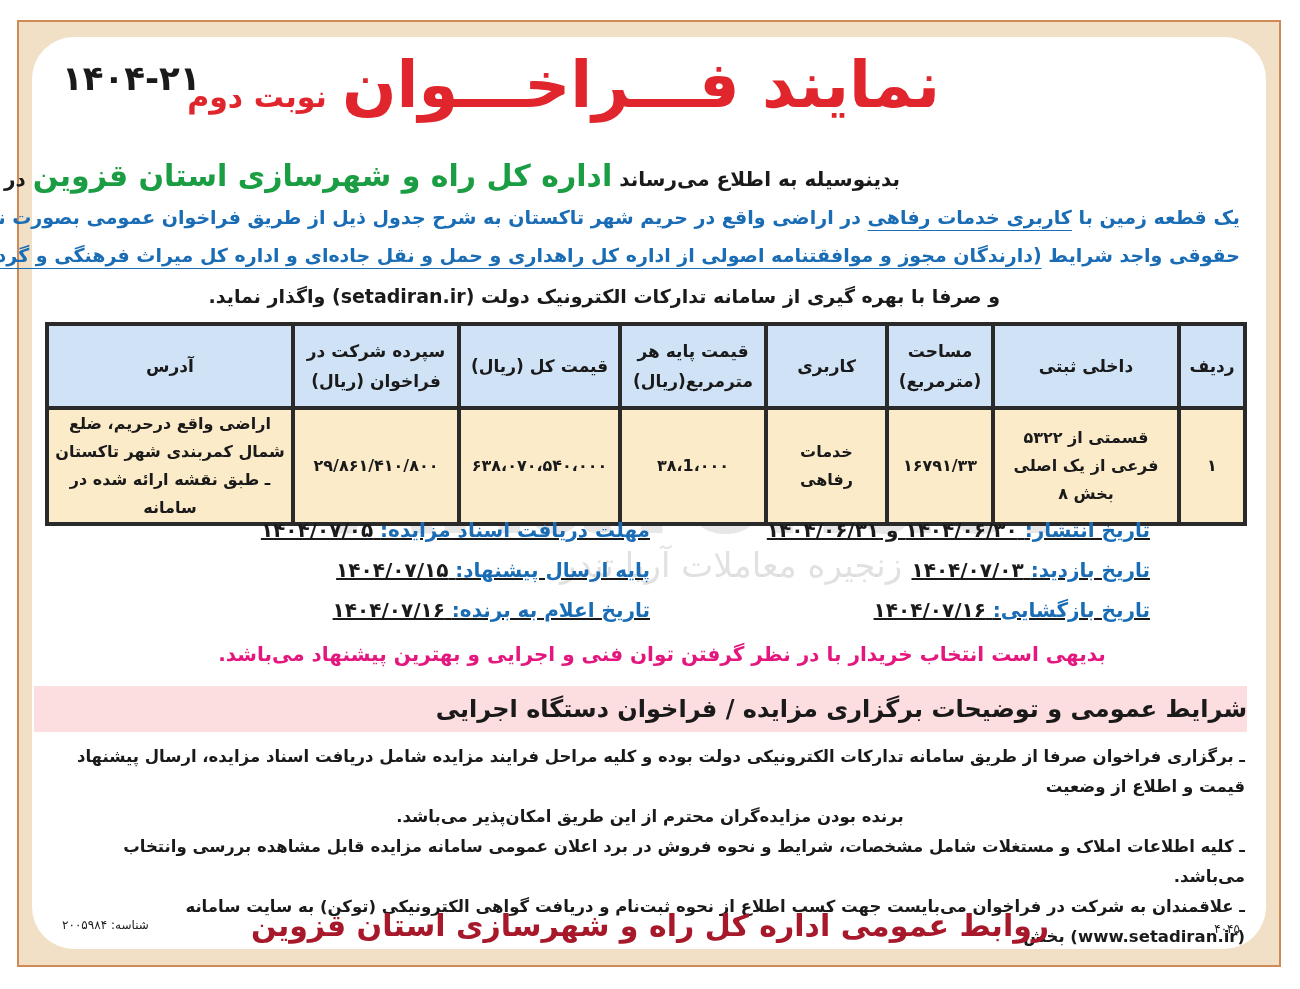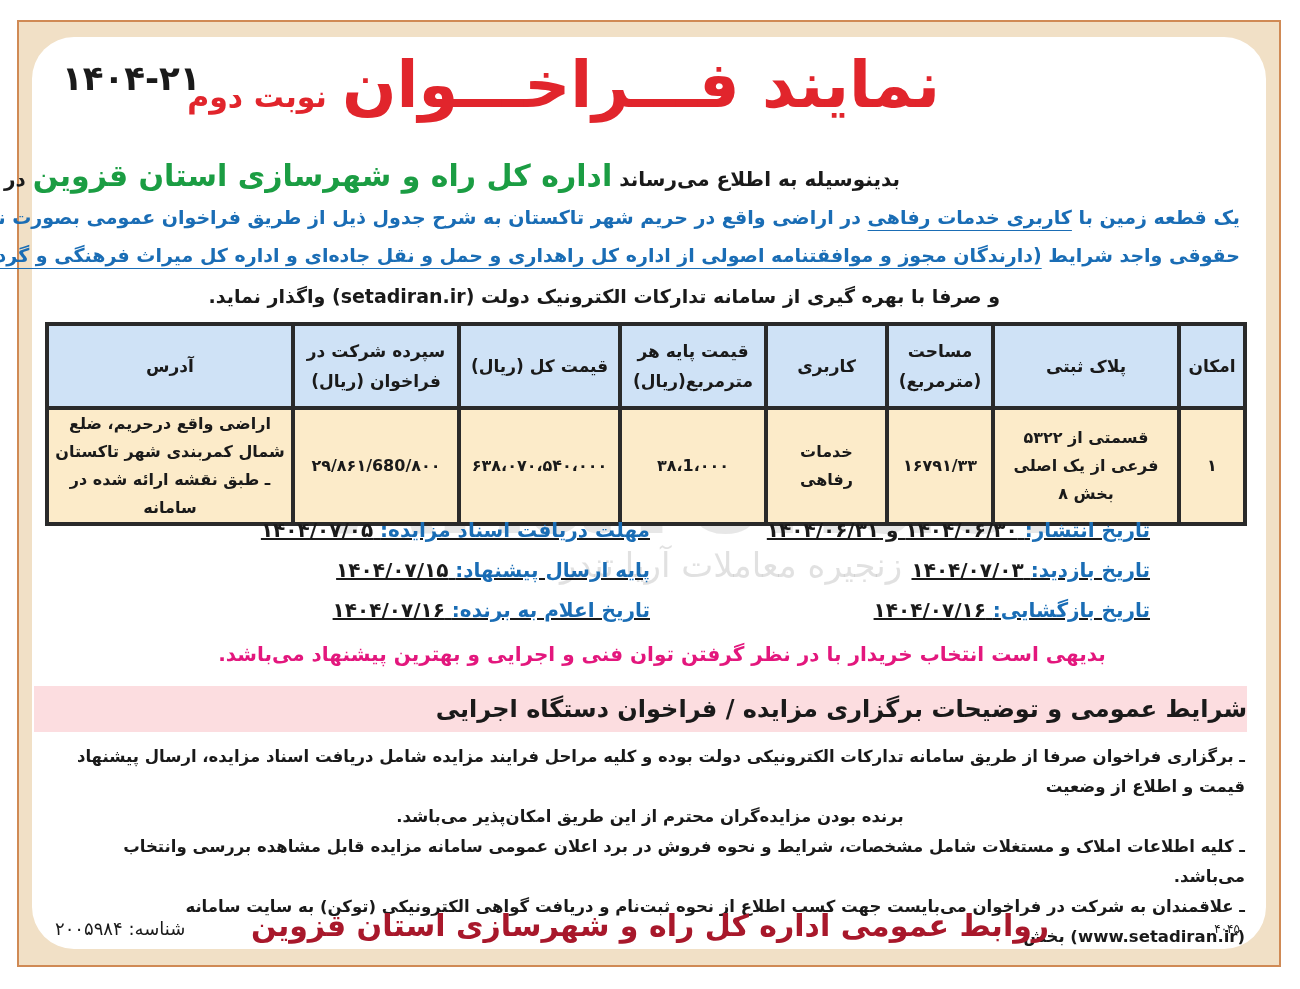--- a/index.html
+++ b/index.html
@@ -56,21 +56,21 @@
       position: absolute; left: 34px; top: 686px; width: 1213px; height: 46px; background: #fcdde0;
       font-size: 24px; font-weight: bold; color: #1a1a1a; line-height: 46px; direction: rtl;
     }
     .cond-list { position: absolute; left: 55px; right: 55px; top: 742px; direction: rtl; color: #1a1a1a; font-weight: bold; font-size: 16.5px; }
     .cond-item { line-height: 30px; }
     .cond-item .cont { display: block; text-align: center; }
     .footer-title {
       position: absolute; top: 908px; left: 0; right: 0; text-align: center;
       font-size: 30px; font-weight: bold; color: #a8182b; direction: rtl;
     }
-    .footer-id { position: absolute; left: 55px; top: 918px; font-size: 18px; color: #1a1a1a; direction: rtl; }
+    .footer-id { position: absolute; left: 62px; top: 918px; font-size: 12px; color: #1a1a1a; direction: rtl; }
     .footer-code { position: absolute; right: 60px; top: 922px; font-size: 12px; color: #1a1a1a; }
     .watermark {
       position: absolute; left: 330px; top: 395px; font-size: 150px; font-weight: bold; color: rgba(170,170,170,0.28);
       direction: ltr; letter-spacing: -4px; pointer-events: none; font-family: "Liberation Sans", sans-serif;
     }
     .watermark-sub {
       position: absolute; left: 560px; top: 545px; font-size: 34px; color: rgba(170,170,170,0.35);
       direction: rtl; letter-spacing: 14px; pointer-events: none;
     }
   </style>
@@ -102,39 +102,39 @@
 </div>
 <div class="line intro3">
   <span>حقوقی واجد شرایط</span>
   <span class="u">(دارندگان مجوز و موافقتنامه اصولی از اداره کل راهداری و حمل و نقل جاده‌ای و اداره کل میراث فرهنگی و گردشگری و صنایع دستی)</span>
 </div>
 <div class="line intro4">و صرفا با بهره گیری از سامانه تدارکات الکترونیک دولت (setadiran.ir) واگذار نماید.</div>
 
 <table class="items">
   <thead>
     <tr>
-      <th style="width:50px">امکان</th>
-      <th style="width:170px">پلاک ثبتی</th>
+      <th style="width:50px">ردیف</th>
+      <th style="width:170px">داخلی ثبتی</th>
       <th style="width:90px">مساحت (مترمربع)</th>
       <th style="width:105px">کاربری</th>
       <th style="width:130px">قیمت پایه هر مترمربع(ریال)</th>
       <th style="width:145px">قیمت کل (ریال)</th>
       <th style="width:150px">سپرده شرکت در فراخوان (ریال)</th>
       <th>آدرس</th>
     </tr>
   </thead>
   <tbody>
     <tr>
       <td>۱</td>
       <td>قسمتی از ۵۳۲۲ فرعی از یک اصلی بخش ۸</td>
       <td class="num">۱۶۷۹۱/۳۳</td>
       <td>خدمات رفاهی</td>
       <td class="num">۳۸،1،۰۰۰</td>
       <td class="num">۶۳۸،۰۷۰،۵۴۰،۰۰۰</td>
-      <td class="num">۲۹/۸۶۱/680/۸۰۰</td>
+      <td class="num">۲۹/۸۶۱/۴۱۰/۸۰۰</td>
       <td>اراضی واقع درحریم، ضلع شمال کمربندی شهر تاکستان ـ طبق نقشه ارائه شده در سامانه</td>
     </tr>
   </tbody>
 </table>
 
 <div class="dates">
   <div class="date-row">
     <div class="date-cell">
       <span class="date-label">تاریخ انتشار:</span>
       <span>۱۴۰۴/۰۶/۳۰ و ۱۴۰۴/۰۶/۳۱</span>

